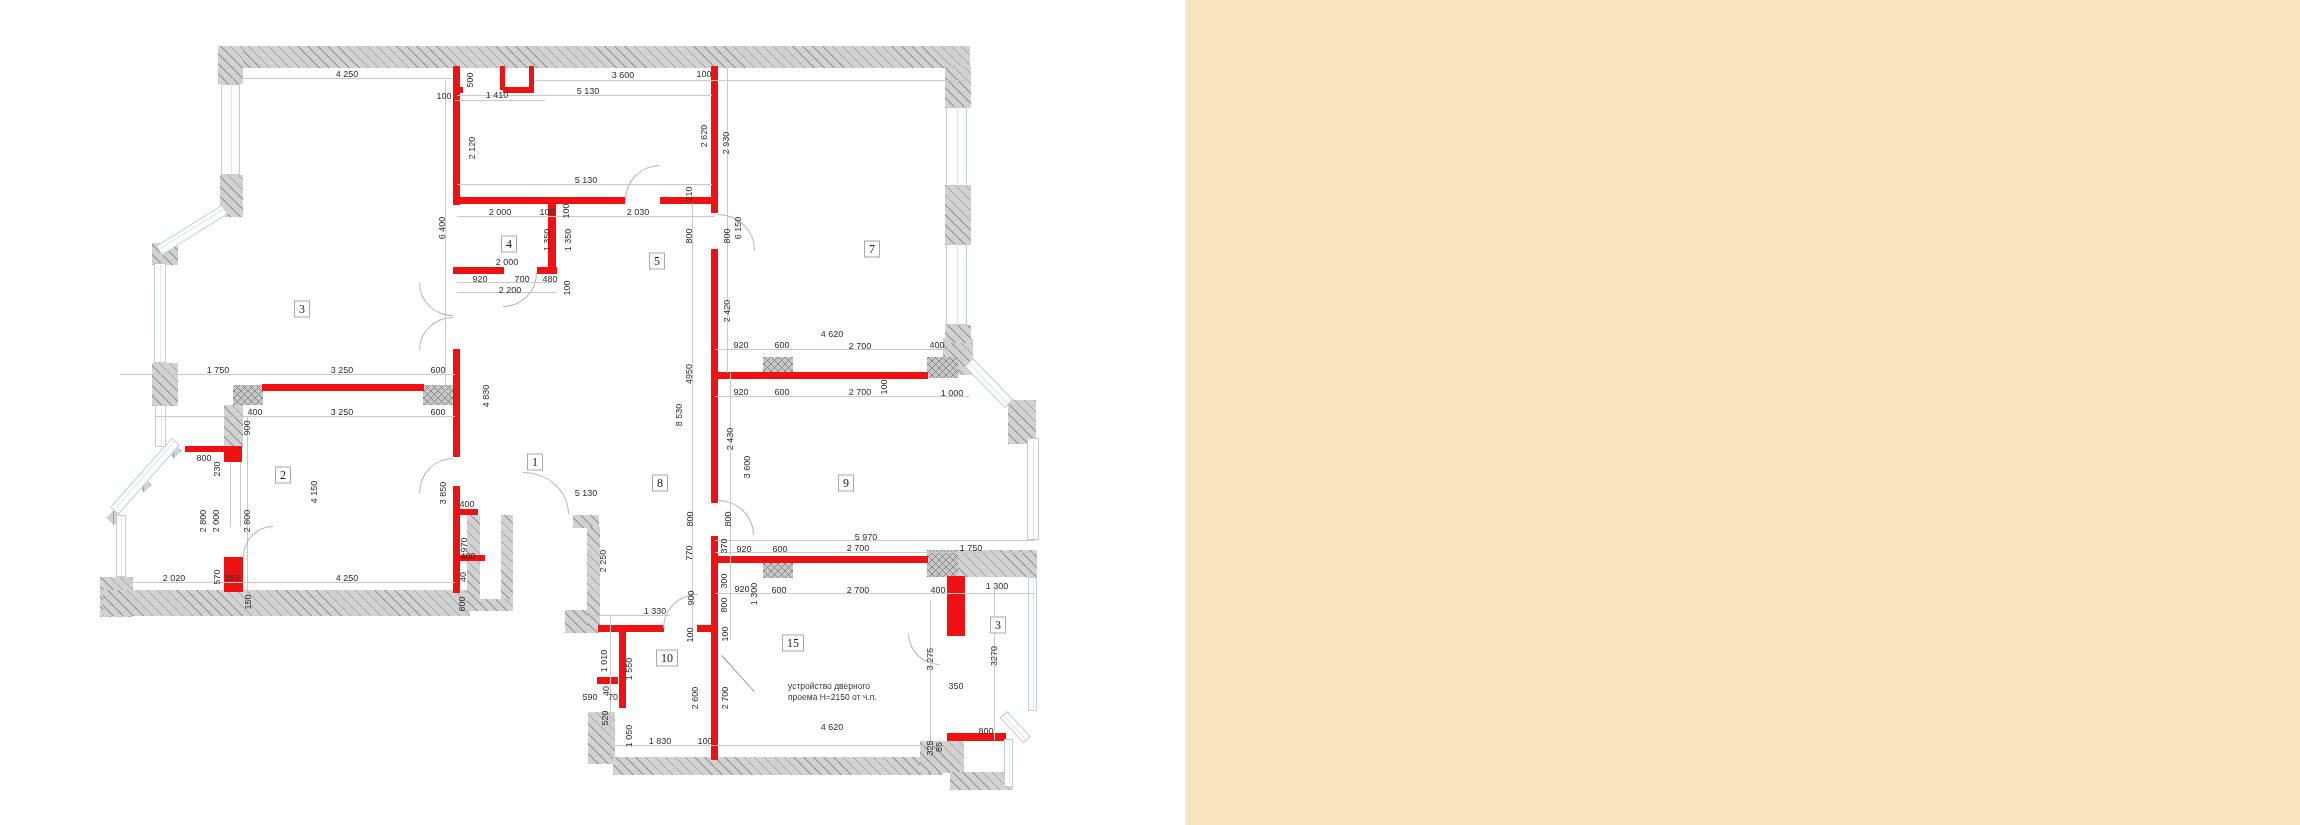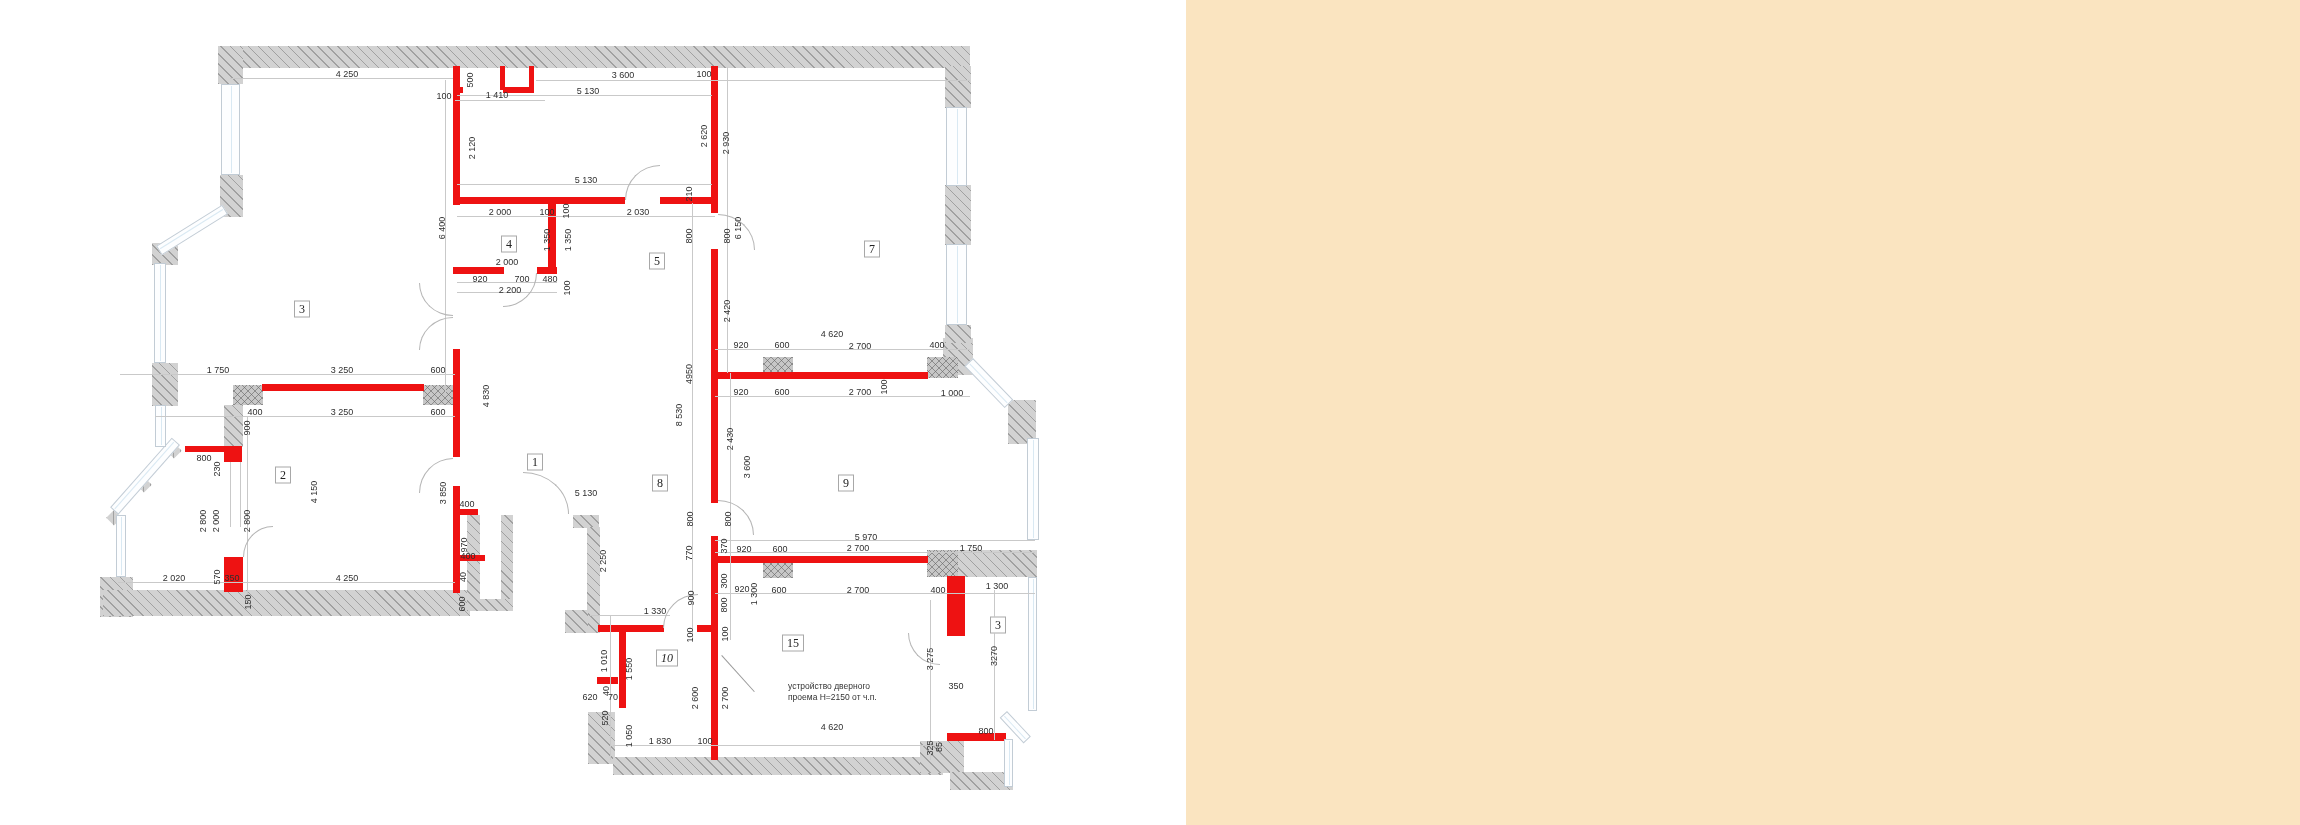--- a/index.html
+++ b/index.html
@@ -238,21 +238,21 @@
       <div class="dim" style="left: 347px; top: 578px;">4 250</div>
       <div class="dim rot" style="left: 248px; top: 602px;">150</div>
       <div class="dim rot" style="left: 486px; top: 396px;">4 830</div>
       <div class="dim" style="left: 586px; top: 493px;">5 130</div>
       <div class="dim rot" style="left: 603px; top: 561px;">2 250</div>
       <div class="dim" style="left: 655px; top: 611px;">1 330</div>
       <div class="dim rot" style="left: 604px; top: 661px;">1 010</div>
       <div class="dim rot" style="left: 629px; top: 669px;">1 550</div>
       <div class="dim rot" style="left: 695px; top: 698px;">2 600</div>
       <div class="dim rot" style="left: 725px; top: 698px;">2 700</div>
-      <div class="dim" style="left: 590px; top: 697px;">620</div>
+      <div class="dim" style="left: 590px; top: 697px;">590</div>
       <div class="dim rot" style="left: 606px; top: 691px;">40</div>
       <div class="dim" style="left: 613px; top: 697px;">70</div>
       <div class="dim rot" style="left: 605px; top: 718px;">520</div>
       <div class="dim rot" style="left: 629px; top: 736px;">1 050</div>
       <div class="dim" style="left: 660px; top: 741px;">1 830</div>
       <div class="dim" style="left: 705px; top: 741px;">100</div>
       <div class="dim" style="left: 832px; top: 727px;">4 620</div>
       <div class="dim rot" style="left: 930px; top: 659px;">3 275</div>
       <div class="dim rot" style="left: 994px; top: 656px;">3270</div>
       <div class="dim" style="left: 956px; top: 686px;">350</div>
@@ -260,21 +260,21 @@
       <div class="dim rot" style="left: 930px; top: 748px;">325</div>
       <div class="dim rot" style="left: 939px; top: 747px;">85</div>
       <div class="room" style="left: 535px; top: 462px;">1</div>
       <div class="room" style="left: 283px; top: 475px;">2</div>
       <div class="room" style="left: 302px; top: 309px;">3</div>
       <div class="room" style="left: 509px; top: 244px;">4</div>
       <div class="room" style="left: 657px; top: 261px;">5</div>
       <div class="room" style="left: 872px; top: 249px;">7</div>
       <div class="room" style="left: 660px; top: 483px;">8</div>
       <div class="room" style="left: 846px; top: 483px;">9</div>
-      <div class="room" style="left: 667px; top: 658px; font-style: italic;">10</div>
+      <div class="room" style="left: 667px; top: 658px;">10</div>
       <div class="room" style="left: 793px; top: 643px;">15</div>
       <div class="room" style="left: 998px; top: 625px;">3</div>
       <div class="leader" style="left: 722px; top: 655px; width: 49px; height: 1px; transform: rotate(48deg);"></div>
     </div>
   <div class="note" id="note" style="left: 788px; top: 681px;">
     <div>устройство дверного</div>
     <div>проема Н=2150 от ч.п.</div>
   </div>
 </div>
 

